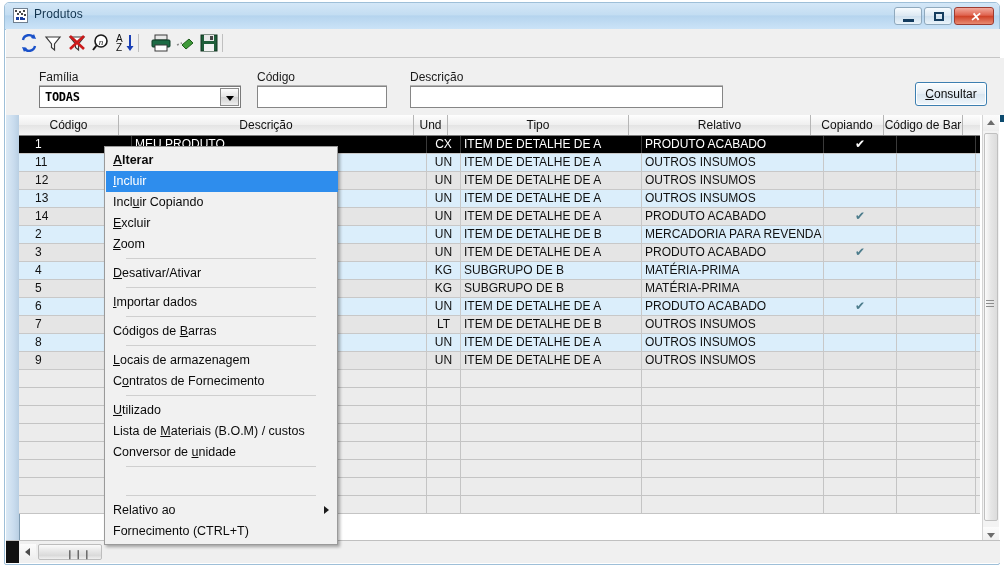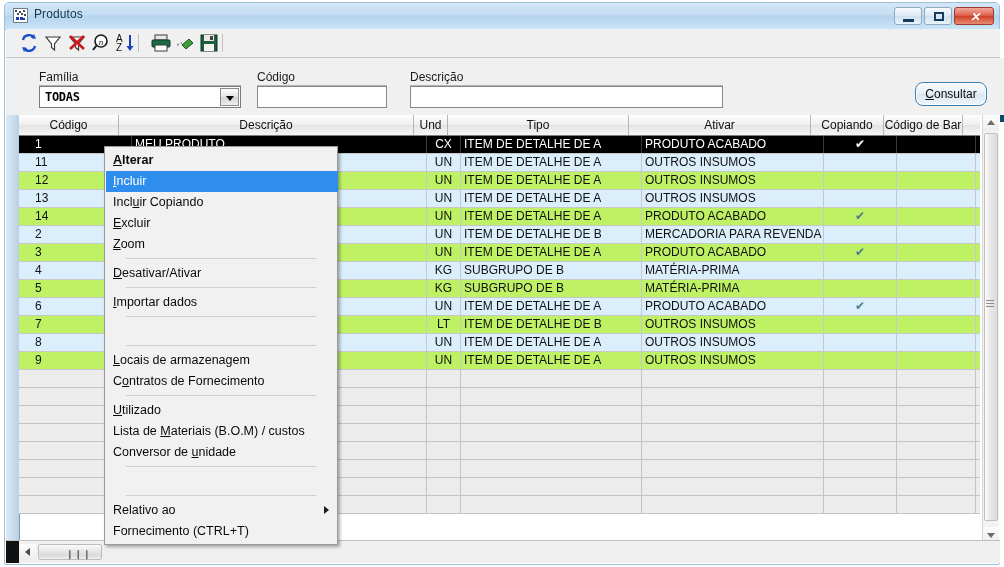--- a/index.html
+++ b/index.html
@@ -51,39 +51,39 @@
     font-family:"DejaVu Sans Mono",monospace;color:#000;letter-spacing:-.3px;}
   .combo-btn{position:absolute;right:1px;top:1px;width:19px;height:18px;
     background:linear-gradient(to bottom,#fdfdfd,#e3e3e3 50%,#d2d2d2 51%,#efefef);
     border:1px solid #8a8a8a;box-sizing:border-box;}
   .combo-btn::after{content:"";position:absolute;left:5px;top:7px;
     border-left:4px solid transparent;border-right:4px solid transparent;border-top:5px solid #000;}
   .txtbox{position:absolute;height:22px;background:#ffffff;border:1px solid #868686;
     box-sizing:border-box;}
   .btn-consultar{position:absolute;right:12px;top:79px;width:72px;height:24px;
     background:linear-gradient(to bottom,#fbfdfe,#e6eef5 48%,#dae6f0 52%,#f0f6fb);
-    border:1px solid #3c7fb1;border-radius:8px;box-sizing:border-box;
+    border:1px solid #3c7fb1;border-radius:3px;box-sizing:border-box;
     font-size:12px;color:#0d0d0d;text-align:center;line-height:22px;cursor:default;
     box-shadow:0 0 0 1px #ffffff inset;}
 
   
   .grid{position:absolute;left:1px;top:112px;width:994px;height:428px;background:#ffffff;
     overflow:hidden;}
   .grid-left-edge{position:absolute;left:0;top:0;width:13px;height:100%;
     background:linear-gradient(to right,#dbe9f5,#c9dcee 60%,#b9cfe3);border-right:1px solid #7e9ab0;}
   .ghead{position:absolute;left:13px;top:0;height:21px;width:961px;
     background:linear-gradient(to bottom,#fefefe,#efefef 50%,#e4e4e4 51%,#f5f5f5);
     border-bottom:1px solid #7d7d7d;box-sizing:border-box;}
   .ghead .hc{position:absolute;top:0;height:20px;line-height:20px;font-size:12px;color:#111;
     text-align:center;border-right:1px solid #b6b6b6;box-sizing:border-box;overflow:hidden;
     white-space:nowrap;cursor:default;}
   .rows{position:absolute;left:13px;top:21px;width:961px;height:386px;overflow:hidden;}
   .row{position:absolute;left:0;width:961px;height:18px;box-sizing:border-box;
     border-bottom:1px solid #c8c8c8;}
-  .row.odd{background:#bef264;}
+  .row.odd{background:#e5e5e5;}
   .row.even{background:#dbeefb;}
   .row.empty{background:#ececec;border-bottom:1px solid #c4c4c4;}
   .row.sel{background:#000000;}
   .cell{position:absolute;top:0;height:17px;line-height:17px;font-size:12px;color:#101010;
     box-sizing:border-box;border-right:1px solid #c8c8c8;overflow:hidden;white-space:nowrap;
     padding-left:3px;}
   .row.sel .cell{color:#ffffff;border-right:1px solid #3a3a3a;}
   .row.empty .cell{border-right:1px solid #c4c4c4;}
   .cell.ctr{text-align:center;padding-left:0;}
   .marker{position:absolute;left:0;top:0;width:13px;height:18px;}
@@ -258,21 +258,21 @@
     <span style="text-decoration:underline">C</span><span>onsultar</span>
   </div>
 
   <div class="grid">
     <div class="grid-left-edge"></div>
     <div class="ghead" id="grid-head">
         <div class="hc" style="left: 0px; width: 100px;">Código</div>
         <div class="hc" style="left: 100px; width: 295px;">Descrição</div>
         <div class="hc" style="left: 395px; width: 34px;">Und</div>
         <div class="hc" style="left: 429px; width: 181px;">Tipo</div>
-        <div class="hc" style="left: 610px; width: 182px;">Ativar</div>
+        <div class="hc" style="left: 610px; width: 182px;">Relativo</div>
         <div class="hc" style="left: 792px; width: 73px;">Copiando</div>
         <div class="hc" style="left: 865px; width: 79px;">Código de Bar</div>
       </div>
     <div class="rows" id="grid-rows">
         <div class="row sel" style="top: 0px;">
           <div class="marker cur"></div>
           <div class="cell ctr" style="left: 13px; width: 100px; text-align: left; padding-left: 3px;">1</div>
           <div class="cell" style="left: 113px; width: 295px;">MEU PRODUTO</div>
           <div class="cell ctr" style="left: 408px; width: 34px;">CX</div>
           <div class="cell" style="left: 442px; width: 181px;">ITEM DE DETALHE DE A</div>
@@ -507,20 +507,21 @@
       <div class="mi bold" style="top: 3px;"><u>A</u>lterar</div>
       <div class="mi hl" style="top: 24px;"><u>I</u>ncluir</div>
       <div class="mi" style="top: 45px;">Incl<u>u</u>ir Copiando</div>
       <div class="mi" style="top: 66px;"><u>E</u>xcluir</div>
       <div class="mi" style="top: 87px;"><u>Z</u>oom</div>
       <div class="msep" style="top: 111px;"></div>
       <div class="mi" style="top: 116px;"><u>D</u>esativar/Ativar</div>
       <div class="msep" style="top: 140px;"></div>
       <div class="mi" style="top: 145px;"><u>I</u>mportar dados</div>
       <div class="msep" style="top: 169px;"></div>
+      <div class="mi" style="top: 174px;">Códigos de <u>B</u>arras</div>
       <div class="msep" style="top: 198px;"></div>
       <div class="mi" style="top: 203px;"><u>L</u>ocais de armazenagem</div>
       <div class="mi" style="top: 224px;">C<u>o</u>ntratos de Fornecimento</div>
       <div class="msep" style="top: 248px;"></div>
       <div class="mi" style="top: 253px;"><u>U</u>tilizado</div>
       <div class="mi" style="top: 274px;">Lista de <u>M</u>ateriais (B.O.M) / custos</div>
       <div class="mi" style="top: 295px;">Conversor de <u>u</u>nidade</div>
       <div class="msep" style="top: 319px;"></div>
       <div class="msep" style="top: 348px;"></div>
       <div class="mi" style="top: 353px;">Relativo ao<span class="sub-arrow"></span></div>

